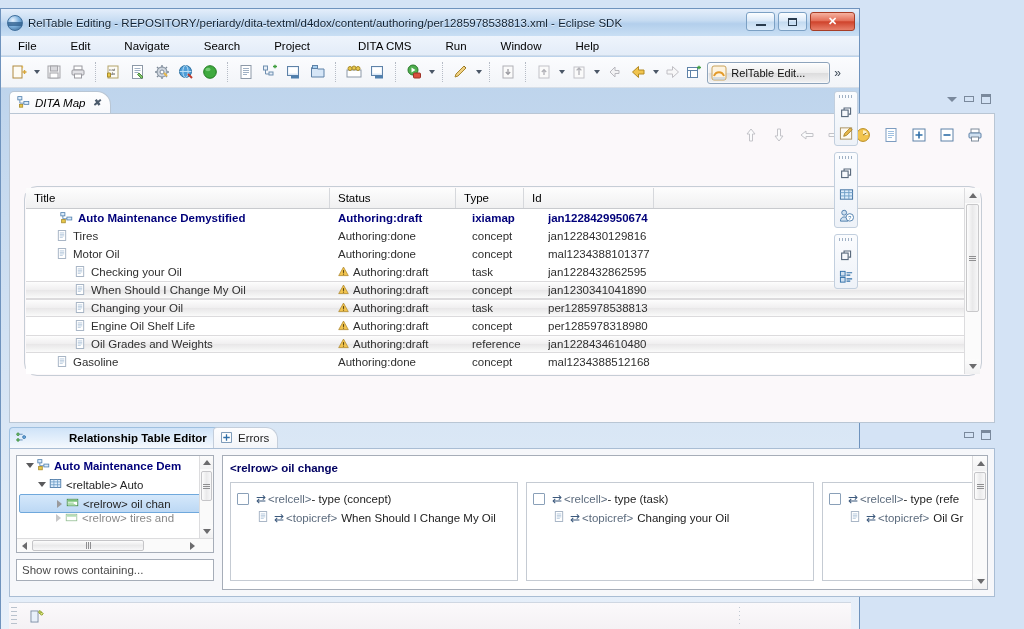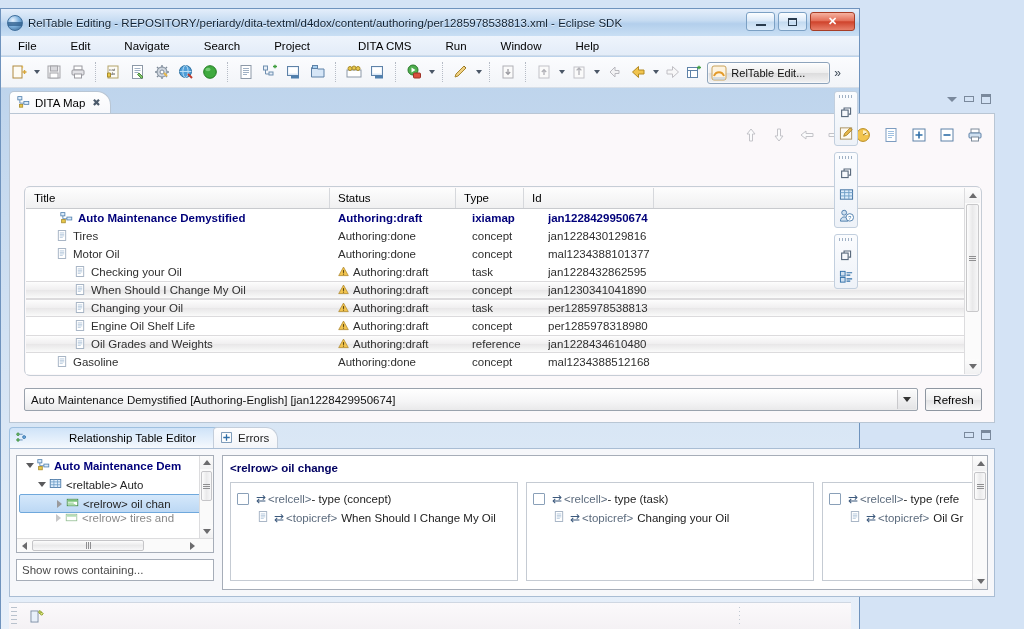--- a/index.html
+++ b/index.html
@@ -104,21 +104,21 @@
     background: linear-gradient(to bottom, #fdfdfd 0%, #ededee 50%, #dcdcdd 51%, #f2f2f3 100%);
     box-shadow: inset 0 0 0 1px rgba(255,255,255,.5); cursor: pointer; margin-left: 3px;
     font-size: 11px; color: #111; white-space: nowrap;
   }
   #persp-more { margin-left: 4px; color: #3a4654; font-size: 12px; cursor:pointer; }
 
   
   #editor-area {
     position: absolute; left: 8px; top: 82px; width: 986px; height: 332px;
   }
-  .tabstrip { position: relative; height: 22px; }
+  .tabstrip { position: relative; height: 22px; font-style: italic; }
   .vtab {
     position: absolute; left: 0; top: 0; height: 22px;
     display: flex; align-items: center; gap: 5px; padding: 0 9px 0 7px;
     background: linear-gradient(to bottom, #ffffff 0%, #f7f8fb 100%);
     border: 1px solid #b9c6d4; border-bottom: none;
     border-radius: 5px 14px 0 0;
     font-size: 11.5px; color: #000; white-space: nowrap; cursor: pointer;
   }
   .tab-close {
     font-size: 10px; color: #4b5a6b; line-height: 1; padding-left: 2px; cursor: pointer;
@@ -139,21 +139,21 @@
     position: absolute; right: 8px; top: 8px; height: 26px;
     display: flex; align-items: center; gap: 6px;
   }
   .mt-btn {
     width: 22px; height: 22px; display: flex; align-items: center; justify-content: center;
     cursor: pointer; border: 1px solid transparent; border-radius: 2px;
   }
 
   #group-box {
     position: absolute; left: 14px; top: 72px; right: 12px; bottom: 46px;
-    border: 1px solid #c6cdd6; border-radius: 6px;
+    border: 1px solid #c6cdd6; border-radius: 13px;
   }
   #group-label {
     position: absolute; left: 26px; top: 64px; background: #fbf8fa;
     padding: 0 4px; font-size: 11.5px; color: #000; z-index: 3; white-space: nowrap;
   }
 
   
   #table-wrap {
     position: absolute; left: 1px; top: 1px; right: 1px; bottom: 1px;
     background: #fff; overflow: hidden;
@@ -238,21 +238,21 @@
   
   #bottom-view { position: absolute; left: 8px; top: 418px; width: 986px; height: 170px; }
   #bv-tabs { position: relative; height: 21px; }
   .bvtab {
     position: absolute; top: 0; height: 21px; display:flex; align-items:center; gap: 5px;
     padding: 0 8px 0 6px; font-size: 11.5px; white-space: nowrap; cursor: pointer;
     border-radius: 4px 12px 0 0;
   }
   .bvtab.active {
     background: linear-gradient(to bottom, #cfe3f8 0%, #e9f2fc 70%, #f6f9fd 100%);
-    border: 1px solid #9fc0e0; border-bottom: none; color: #000; font-weight: normal; gap: 40px;
+    border: 1px solid #9fc0e0; border-bottom: none; color: #000; font-weight: bold; gap: 40px;
   }
   .bvtab.inactive {
     background: linear-gradient(to bottom, #fdfdfe, #f3f5f9);
     border: 1px solid #c4cedb; border-bottom: none; color: #222;
   }
   #bv-body {
     position: absolute; left: 0; top: 21px; right: 0; bottom: 0;
     background: #f6f7fa; border: 1px solid #a9bdd4;
   }
 
@@ -883,27 +883,20 @@
             <div id="tvsb-thumb">
                 <div class="grip"></div>
               </div>
             <div class="sb-arrow down">
                 <div class="sb-dn-tri"></div>
               </div>
           </div>
         </div>
       </div>
 
-      <div id="combo-row">
-        <div id="combo">
-          <span>Auto Maintenance Demystified [Authoring-English] [jan1228429950674]</span>
-          <div id="combo-arrow"></div>
-        </div>
-        <div id="refresh-btn">Refresh</div>
-      </div>
 
     </div>
   </div>
 
   <div id="bottom-view">
     <div id="bv-tabs">
       <div class="bvtab active" style="left:0">
         <span>
           <svg width="13" height="13" viewBox="0 0 16 16">
               <circle cx="2.5" cy="4" r="1.6" fill="#6fbf6f" stroke="#3f8a3f"></circle>

